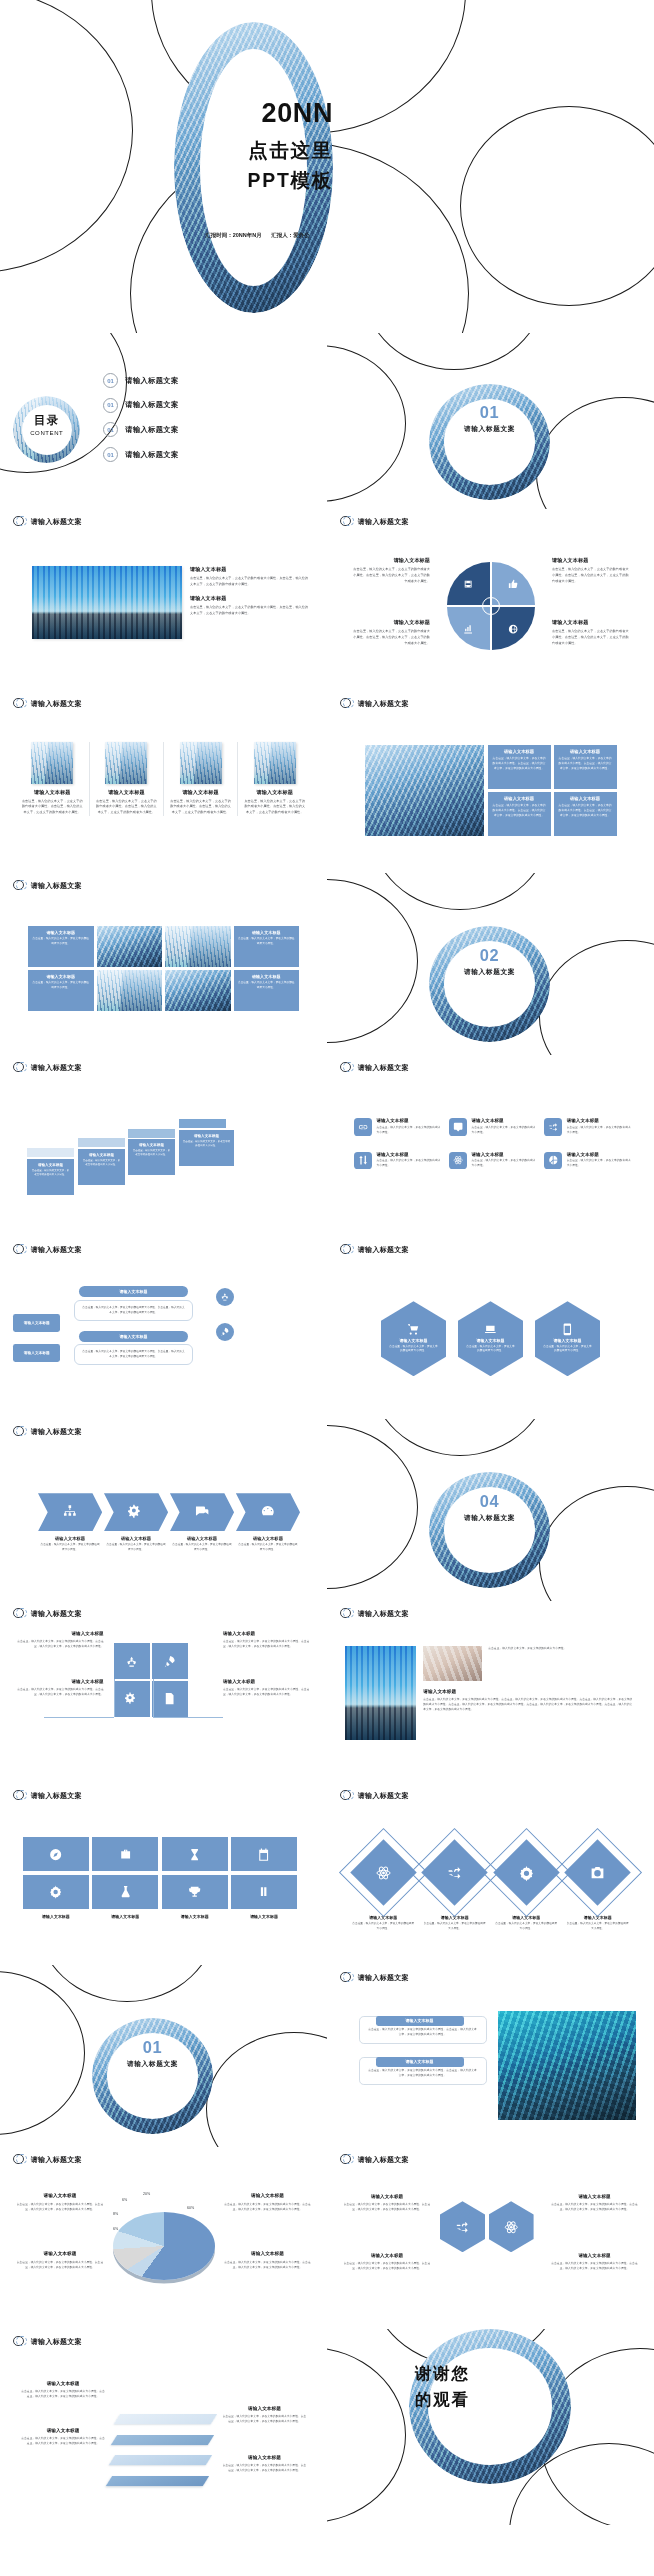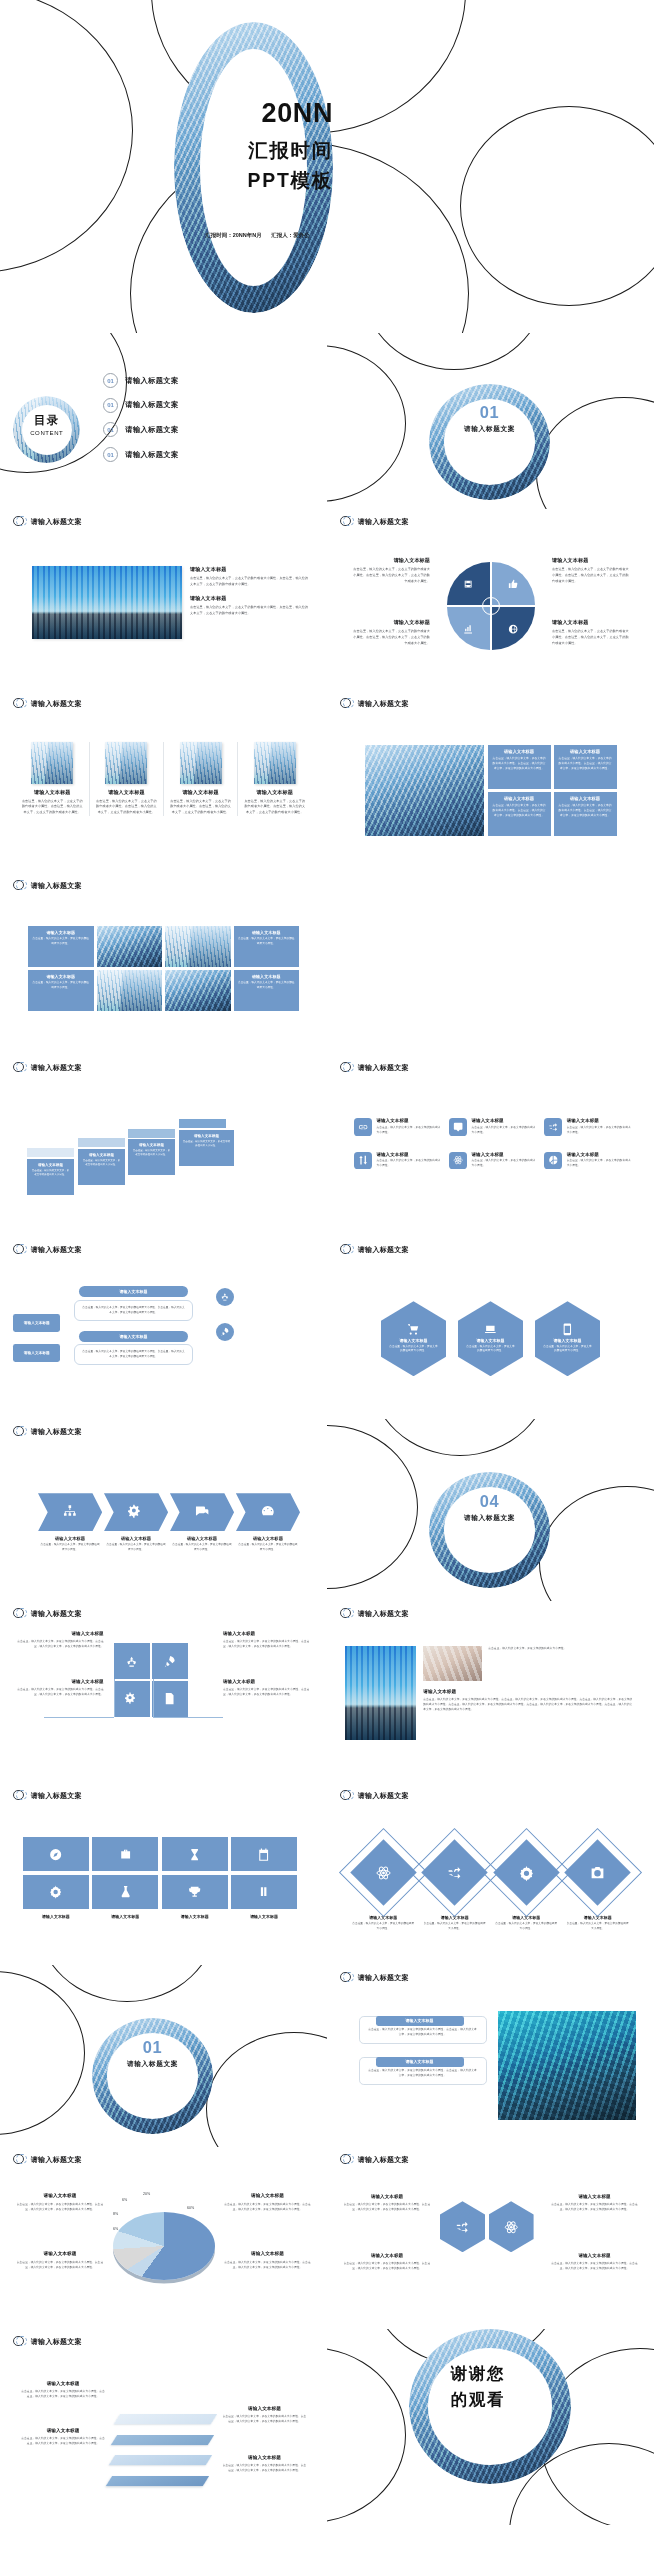--- a/index.html
+++ b/index.html
@@ -87,21 +87,21 @@
   <div class="deco" style="left:460px;top:106px;width:218px;height:200px;"></div>
   <div class="deco" style="left:130px;top:142px;width:339px;height:303px;"></div>
 
   <div style="position:absolute;left:174px;top:22px;width:159px;height:291px;border-radius:50%;overflow:hidden;">
     <div class="ph glass" style="position:absolute;inset:0;border-radius:50%;"></div>
     <div style="position:absolute;left:26px;top:27px;right:26px;bottom:27px;background:#fff;border-radius:50%;"></div>
   </div>
 
   <div style="position:absolute;left:182px;top:91px;width:151px;text-align:right;margin-top:9px;">
     <div style="font-size:27px;font-weight:bold;letter-spacing:0.6px;line-height:1;color:#111;">20NN</div>
-    <div style="font-size:19.4px;font-weight:bold;letter-spacing:1.8px;margin-top:9.7px;color:#111;">汇报时间</div>
+    <div style="font-size:19.4px;font-weight:bold;letter-spacing:1.8px;margin-top:9.7px;color:#111;">点击这里</div>
     <div style="font-size:19.4px;font-weight:bold;letter-spacing:1.8px;margin-top:3.6px;color:#111;">PPT模板</div>
     <div style="margin-top:38px;display:flex;justify-content:center;gap:9.7px;">
       <span style="font-size:5.5px;font-weight:bold;color:#1a1a1a;">汇报时间：20NN年N月</span>
       <span style="font-size:5.5px;font-weight:bold;color:#1a1a1a;">汇报人：爱办公</span>
     </div>
   </div>
 </div>
 
 <div class="grid">
   <div class="slide" style="height:176px;">
@@ -313,20 +313,33 @@
       </div>
       <div class="ph tower" style="height:41px;"></div>
       <div class="ph glass" style="height:41px;"></div>
       <div class="blue" style="height:41px;padding:4.2px;text-align:center;">
         <div class="t-title wt" style="font-size:4px;">请输入文本标题</div>
         <div class="t-body wt" style="font-size:2.6px;margin-top:1.8px;">点击这里，输入您的文本文字，更改文字的颜色或者大小属性。</div>
       </div>
     </div>
   </div>
 
+  <div class="slide" style="height:182px;">
+    <div class="deco" style="left:-91px;top:6px;width:182px;height:164px;"></div>
+    <div class="deco" style="left:42px;top:-133px;width:182px;height:170px;"></div>
+    <div class="deco" style="left:212px;top:67px;width:176px;height:154px;"></div>
+    <div style="position:absolute;left:102px;top:53px;width:121px;height:116px;border-radius:50%;overflow:hidden;">
+      <div class="ph glass" style="position:absolute;inset:0;border-radius:50%;"></div>
+      <div style="position:absolute;inset:15px;background:#fff;border-radius:50%;"></div>
+    </div>
+    <div style="position:absolute;left:102px;top:74px;width:121px;text-align:center;">
+      <div class="divnum">02</div>
+      <div class="divlbl">请输入标题文案</div>
+    </div>
+  </div>
 </div>
 
 <div class="grid">
   <div class="slide" style="height:182px;">
     <div class="sec-head">
       <span class="venn">
           <i class="a"></i>
           <i class="b"></i>
         </span>
       <h3>请输入标题文案</h3>
@@ -958,19 +971,19 @@
 
   <div class="slide" style="height:196px;">
     <div class="deco" style="left:-115px;top:18px;width:194px;height:176px;"></div>
     <div class="deco" style="left:42px;top:-139px;width:194px;height:176px;"></div>
     <div class="deco" style="left:213px;top:19.4px;width:200px;height:182px;"></div>
     <div class="deco" style="left:182px;top:114px;width:200px;height:182px;"></div>
     <div style="position:absolute;left:82px;top:0px;width:162px;height:155px;border-radius:50%;overflow:hidden;">
       <div class="ph glass" style="position:absolute;inset:0;border-radius:50%;"></div>
       <div style="position:absolute;inset:19.4px;background:#fff;border-radius:50%;"></div>
     </div>
-    <div style="position:absolute;left:70px;top:34px;width:162px;text-align:center;">
+    <div style="position:absolute;left:88px;top:34px;width:162px;text-align:left;">
       <div style="font-size:16.4px;font-weight:bold;letter-spacing:1.8px;color:#111;">谢谢您</div>
       <div style="font-size:16.4px;font-weight:bold;letter-spacing:1.8px;margin-top:3.6px;color:#111;">的观看</div>
     </div>
   </div>
 </div>
 
 
 </body></html>

